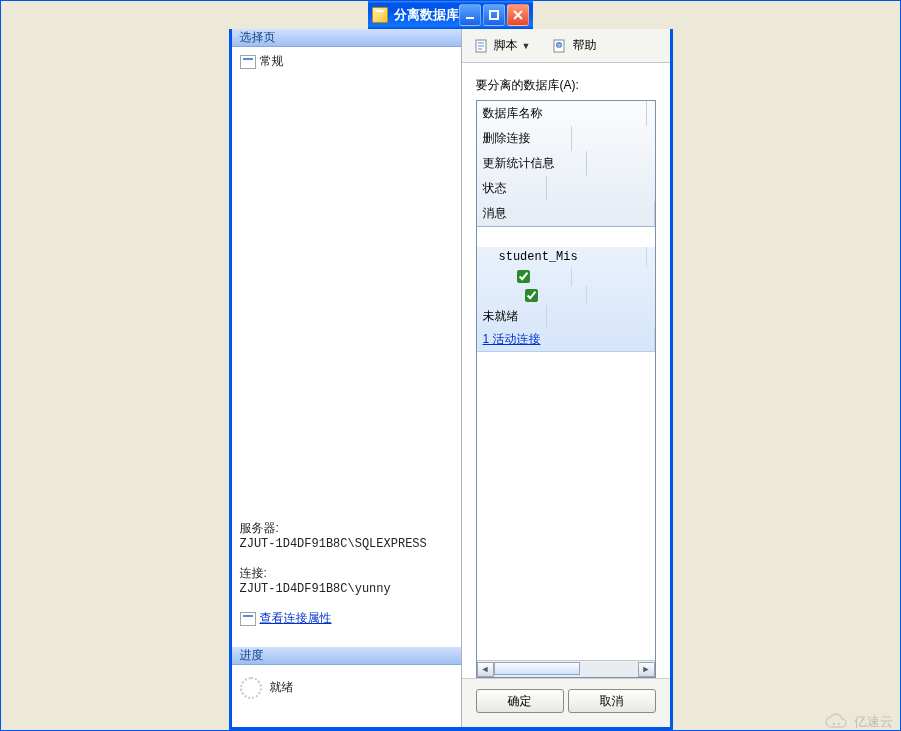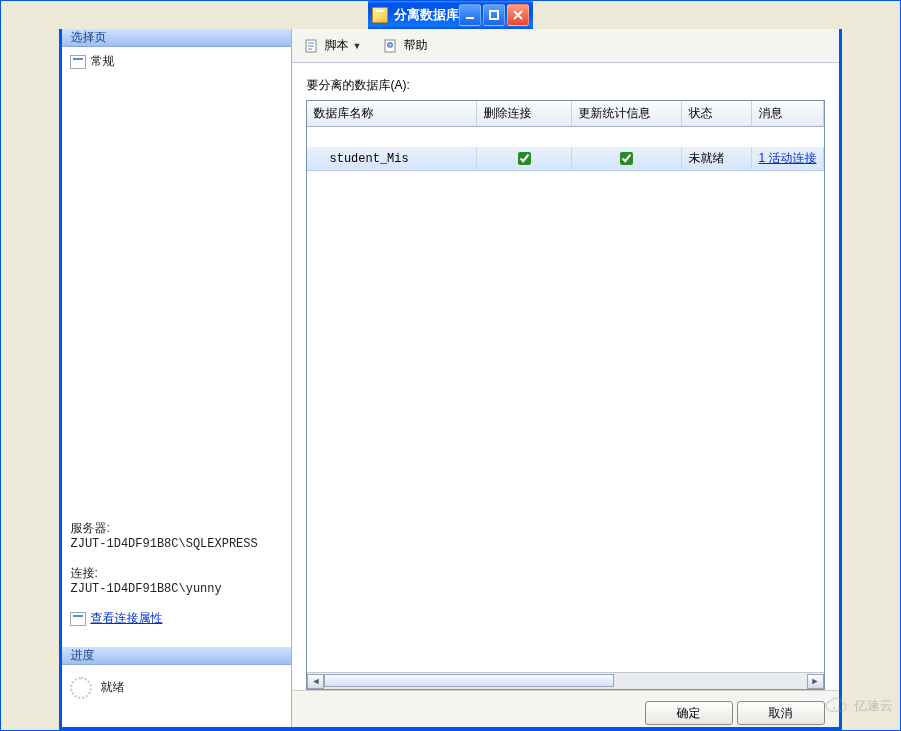--- a/index.html
+++ b/index.html
@@ -30,39 +30,39 @@
 
 .main { flex:1; background:#fff; display:flex; flex-direction:column; }
 .toolbar { height: 34px; border-bottom: 1px solid #c0c8d8; display:flex; align-items:center; padding: 0 6px; gap:10px; background:#f4f4f0; }
 .tool-btn { display:flex; align-items:center; gap:4px; padding:2px 6px; cursor:default; }
 .tool-ico { width:16px; height:16px; }
 .dd-arrow { font-size:9px; color:#333; }
 
 .content { flex:1; padding:14px 14px 0 14px; display:flex; flex-direction:column; min-height:0; }
 .prompt { margin-bottom:6px; }
 .grid-wrap { flex:1; border:1px solid #7a91ab; background:#fff; min-height:0; display:flex; flex-direction:column; }
-.grid-head, .grid-row { display:flex; }
+.grid-head, .grid-row { display:flex;flex-direction:column; }
 .grid-head { background: linear-gradient(to bottom,#fafcfd,#e5ecf5); border-bottom:1px solid #a8b2c6; }
 .gh { padding:4px 6px; border-right:1px solid #c8d0de; font-size:12px; text-align:left; }
 .grid-row { background: linear-gradient(to bottom,#eaf1fb,#d6e5fa); border-bottom:1px solid #b8cdeb;margin-top:20px; }
 .gc { padding:3px 6px; border-right:1px solid #c5d6ef; font-size:12px; display:flex; align-items:center; }
 .col-name { width:170px; } .col-drop { width:95px; } .col-upd { width:110px; } .col-stat { width:70px; } .col-msg { flex:1; }
 .gc.col-name { padding-left:22px; font-family:"Courier New",monospace; }
 .check { width:13px; height:13px; margin:0 auto; accent-color: #2a8a2a; }
 .gc a { color:#0033cc; text-decoration:underline; }
 
 .hscroll { height:17px; background:#efefef; border-top:1px solid #c0c8d8; display:flex; align-items:center; }
 .hs-btn { width:17px; height:15px; background:linear-gradient(to bottom,#fdfdfd,#d8dce4); border:1px solid #9aa5b8; display:flex; align-items:center; justify-content:center; font-size:9px; color:#4a5a78; }
 .hs-track { flex:1; background:#e8ecf0; height:15px; position:relative; }
 .hs-thumb { position:absolute; left:0; top:0; height:13px; width:60%; border:1px solid #9aa5b8; background:linear-gradient(to bottom,#fafcff,#cfe1ff); }
 
-.button-row { padding:10px 14px 2px; display:flex; justify-content:flex-end; gap:4px; background:#f4f4f0; border-top:1px solid #d0d0c8; }
+.button-row { padding:10px 14px 14px; display:flex; justify-content:flex-end; gap:4px; background:#f4f4f0; border-top:1px solid #d0d0c8; }
 .dlg-btn { width:88px; height:24px; background:linear-gradient(to bottom,#fefefe,#e8e8e2); border:1px solid #8a8a82; border-radius:3px; font-size:12px; cursor:default; }
 
-.watermark { position:absolute; right:8px; bottom:16px; opacity:0.35; font-size:13px; color:#666; display:flex; align-items:center; gap:4px; pointer-events:none; }
+.watermark { position:absolute; right:8px; bottom:0; opacity:0.35; font-size:13px; color:#666; display:flex; align-items:center; gap:4px; pointer-events:none; }
 .watermark svg { width:26px; height:18px; }
 .wrap { position:relative; width:901px; height:731px; }
 </style>
 </head>
 <body>
 
 <div class="wrap">
 <div class="window">
 
   <div class="titlebar">

